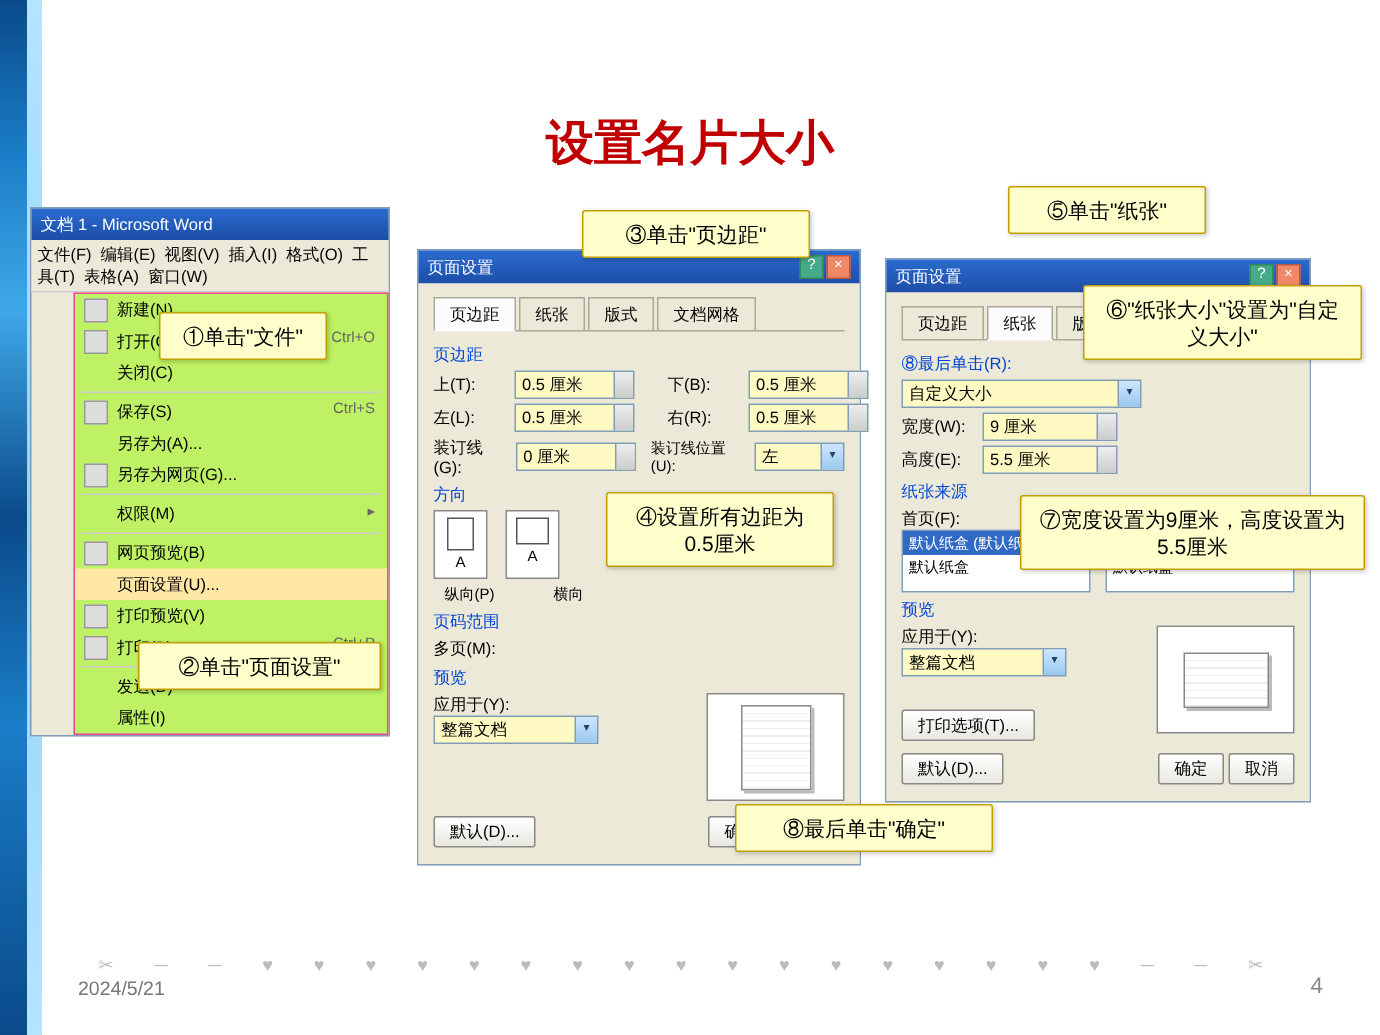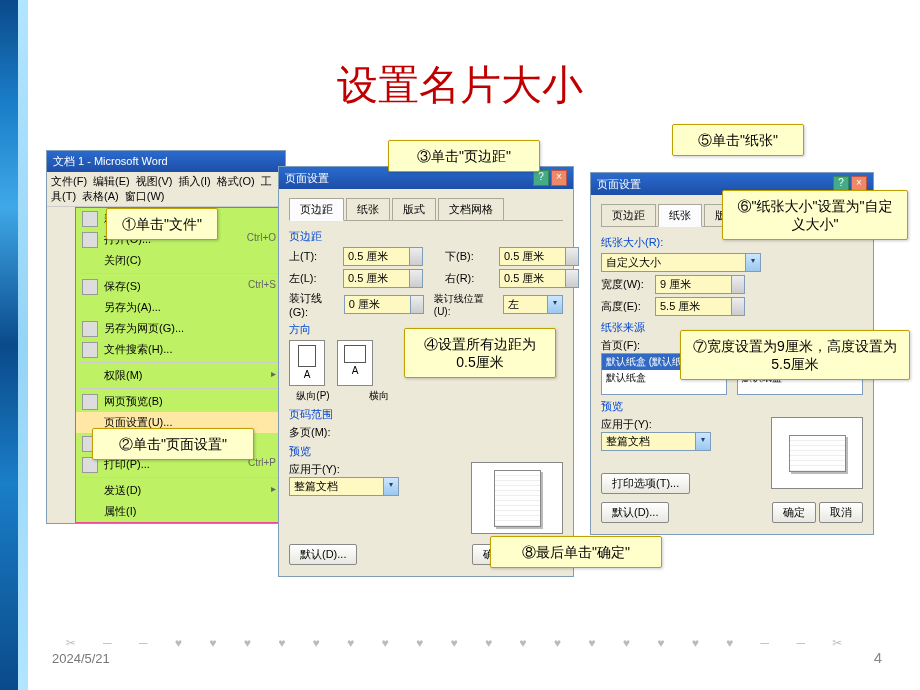--- a/index.html
+++ b/index.html
@@ -1,19 +1,19 @@
 <!DOCTYPE html>
 <html><head>
 <meta charset="utf-8">
 <style>
 body { margin:0; font-family:"Microsoft YaHei","SimSun",sans-serif; background:#fff; width:920px; height:690px; position:relative; overflow:hidden; }
 .slide { position:relative; width:920px; height:690px; }
 .side-deco { position:absolute; left:0; top:0; width:18px; height:690px; background:linear-gradient(180deg,#0a4a8a 0%,#1a7ec8 15%,#3fa8e8 30%,#0a4a8a 50%,#1a7ec8 70%,#0a4a8a 100%); }
 .side-deco2 { position:absolute; left:18px; top:0; width:10px; height:690px; background:linear-gradient(180deg,#7fd4ff 0%,#4fb8f0 50%,#7fd4ff 100%); opacity:.6; }
-h1 { position:absolute; top:58px; left:0; right:0; text-align:center; color:#c00000; font-size:41px; font-weight:normal; margin:0; font-family:"SimSun"; }
+h1 { position:absolute; top:58px; left:0; right:0; text-align:center; color:#c00000; font-size:32px; font-weight:bold; margin:16px; font-family:"SimSun"; }
 .panel { position:absolute; background:#ece9d8; border:1px solid #7f9db9; font-size:11px; }
 .titlebar { background:linear-gradient(#2a6bce,#1d4ea8); color:#fff; padding:3px 6px; font-size:11px; display:flex; justify-content:space-between; align-items:center; }
 .titlebar .x { background:#e86; border:1px solid #b54; width:14px; height:14px; text-align:center; line-height:12px; font-size:10px; color:#fff; }
 .titlebar .q { background:#4a8; border:1px solid #385; width:14px; height:14px; text-align:center; line-height:12px; font-size:10px; color:#fff; margin-right:2px; }
 .menubar { background:#ece9d8; padding:2px 4px; font-size:11px; border-bottom:1px solid #ccc; }
 .menubar span { margin-right:6px; }
 .filemenu { background:#bef264; border:1px solid #ec4899; }
 .filemenu .item { padding:3px 8px 3px 28px; position:relative; display:flex; justify-content:space-between; }
 .filemenu .item .sc { color:#666; font-size:10px; }
 .filemenu .item.sel { background:#ffe8a6; }
@@ -45,21 +45,21 @@
 .footer-deco { position:absolute; bottom:38px; left:30px; right:30px; height:16px; font-size:12px; letter-spacing:12px; color:#bbb; overflow:hidden; text-align:center; }
 </style>
 </head>
 <body>
 
 <div class="slide">
 <div class="side-deco"></div>
     <div class="side-deco2"></div>
 <h1>设置名片大小</h1>
 
-<div class="panel" style="left:46px; top:138px; width:238px;margin-top:12px;">
+<div class="panel" style="left:20px; top:138px; width:238px;">
   <div class="titlebar">
         <span>文档 1 - Microsoft Word</span>
       </div>
   <div class="menubar">
     <span>文件(F)</span><span>编辑(E)</span><span>视图(V)</span><span>插入(I)</span><span>格式(O)</span><span>工具(T)</span><span>表格(A)</span><span>窗口(W)</span>
   </div>
   <div class="filemenu" style="margin-left:28px;">
     <div class="item">
           <span class="icon"></span>
           <span>新建(N)...</span>
@@ -78,24 +78,20 @@
           <span class="icon"></span>
           <span>保存(S)</span>
           <span class="sc">Ctrl+S</span>
         </div>
     <div class="item">
           <span>另存为(A)...</span>
         </div>
     <div class="item">
           <span class="icon"></span>
           <span>另存为网页(G)...</span>
-        </div>
-    <div class="item">
-          <span class="icon"></span>
-          <span>文件搜索(H)...</span>
         </div>
     <div class="sep"></div>
     <div class="item">
           <span>权限(M)</span>
           <span class="sc">▸</span>
         </div>
     <div class="sep"></div>
     <div class="item">
           <span class="icon"></span>
           <span>网页预览(B)</span>
@@ -190,21 +186,21 @@
         <span>页面设置</span>
         <span style="display:flex">
           <span class="q">?</span>
           <span class="x">×</span>
         </span>
       </div>
   <div class="dlg-body">
     <div class="tabs">
       <span>页边距</span><span class="active">纸张</span><span>版式</span>
     </div>
-    <div class="group-label">纸张大小(R):</div>
+    <div class="group-label">⑧最后单击(R):</div>
     <div class="row">
           <span class="inp" style="min-width:140px"><span>自定义大小</span><span class="dd">▾</span></span>
         </div>
     <div class="row">
           <label>宽度(W):</label>
           <span class="inp" style="min-width:70px"><span>9 厘米</span><span class="spin"></span></span>
         </div>
     <div class="row">
           <label>高度(E):</label>
           <span class="inp" style="min-width:70px"><span>5.5 厘米</span><span class="spin"></span></span>

